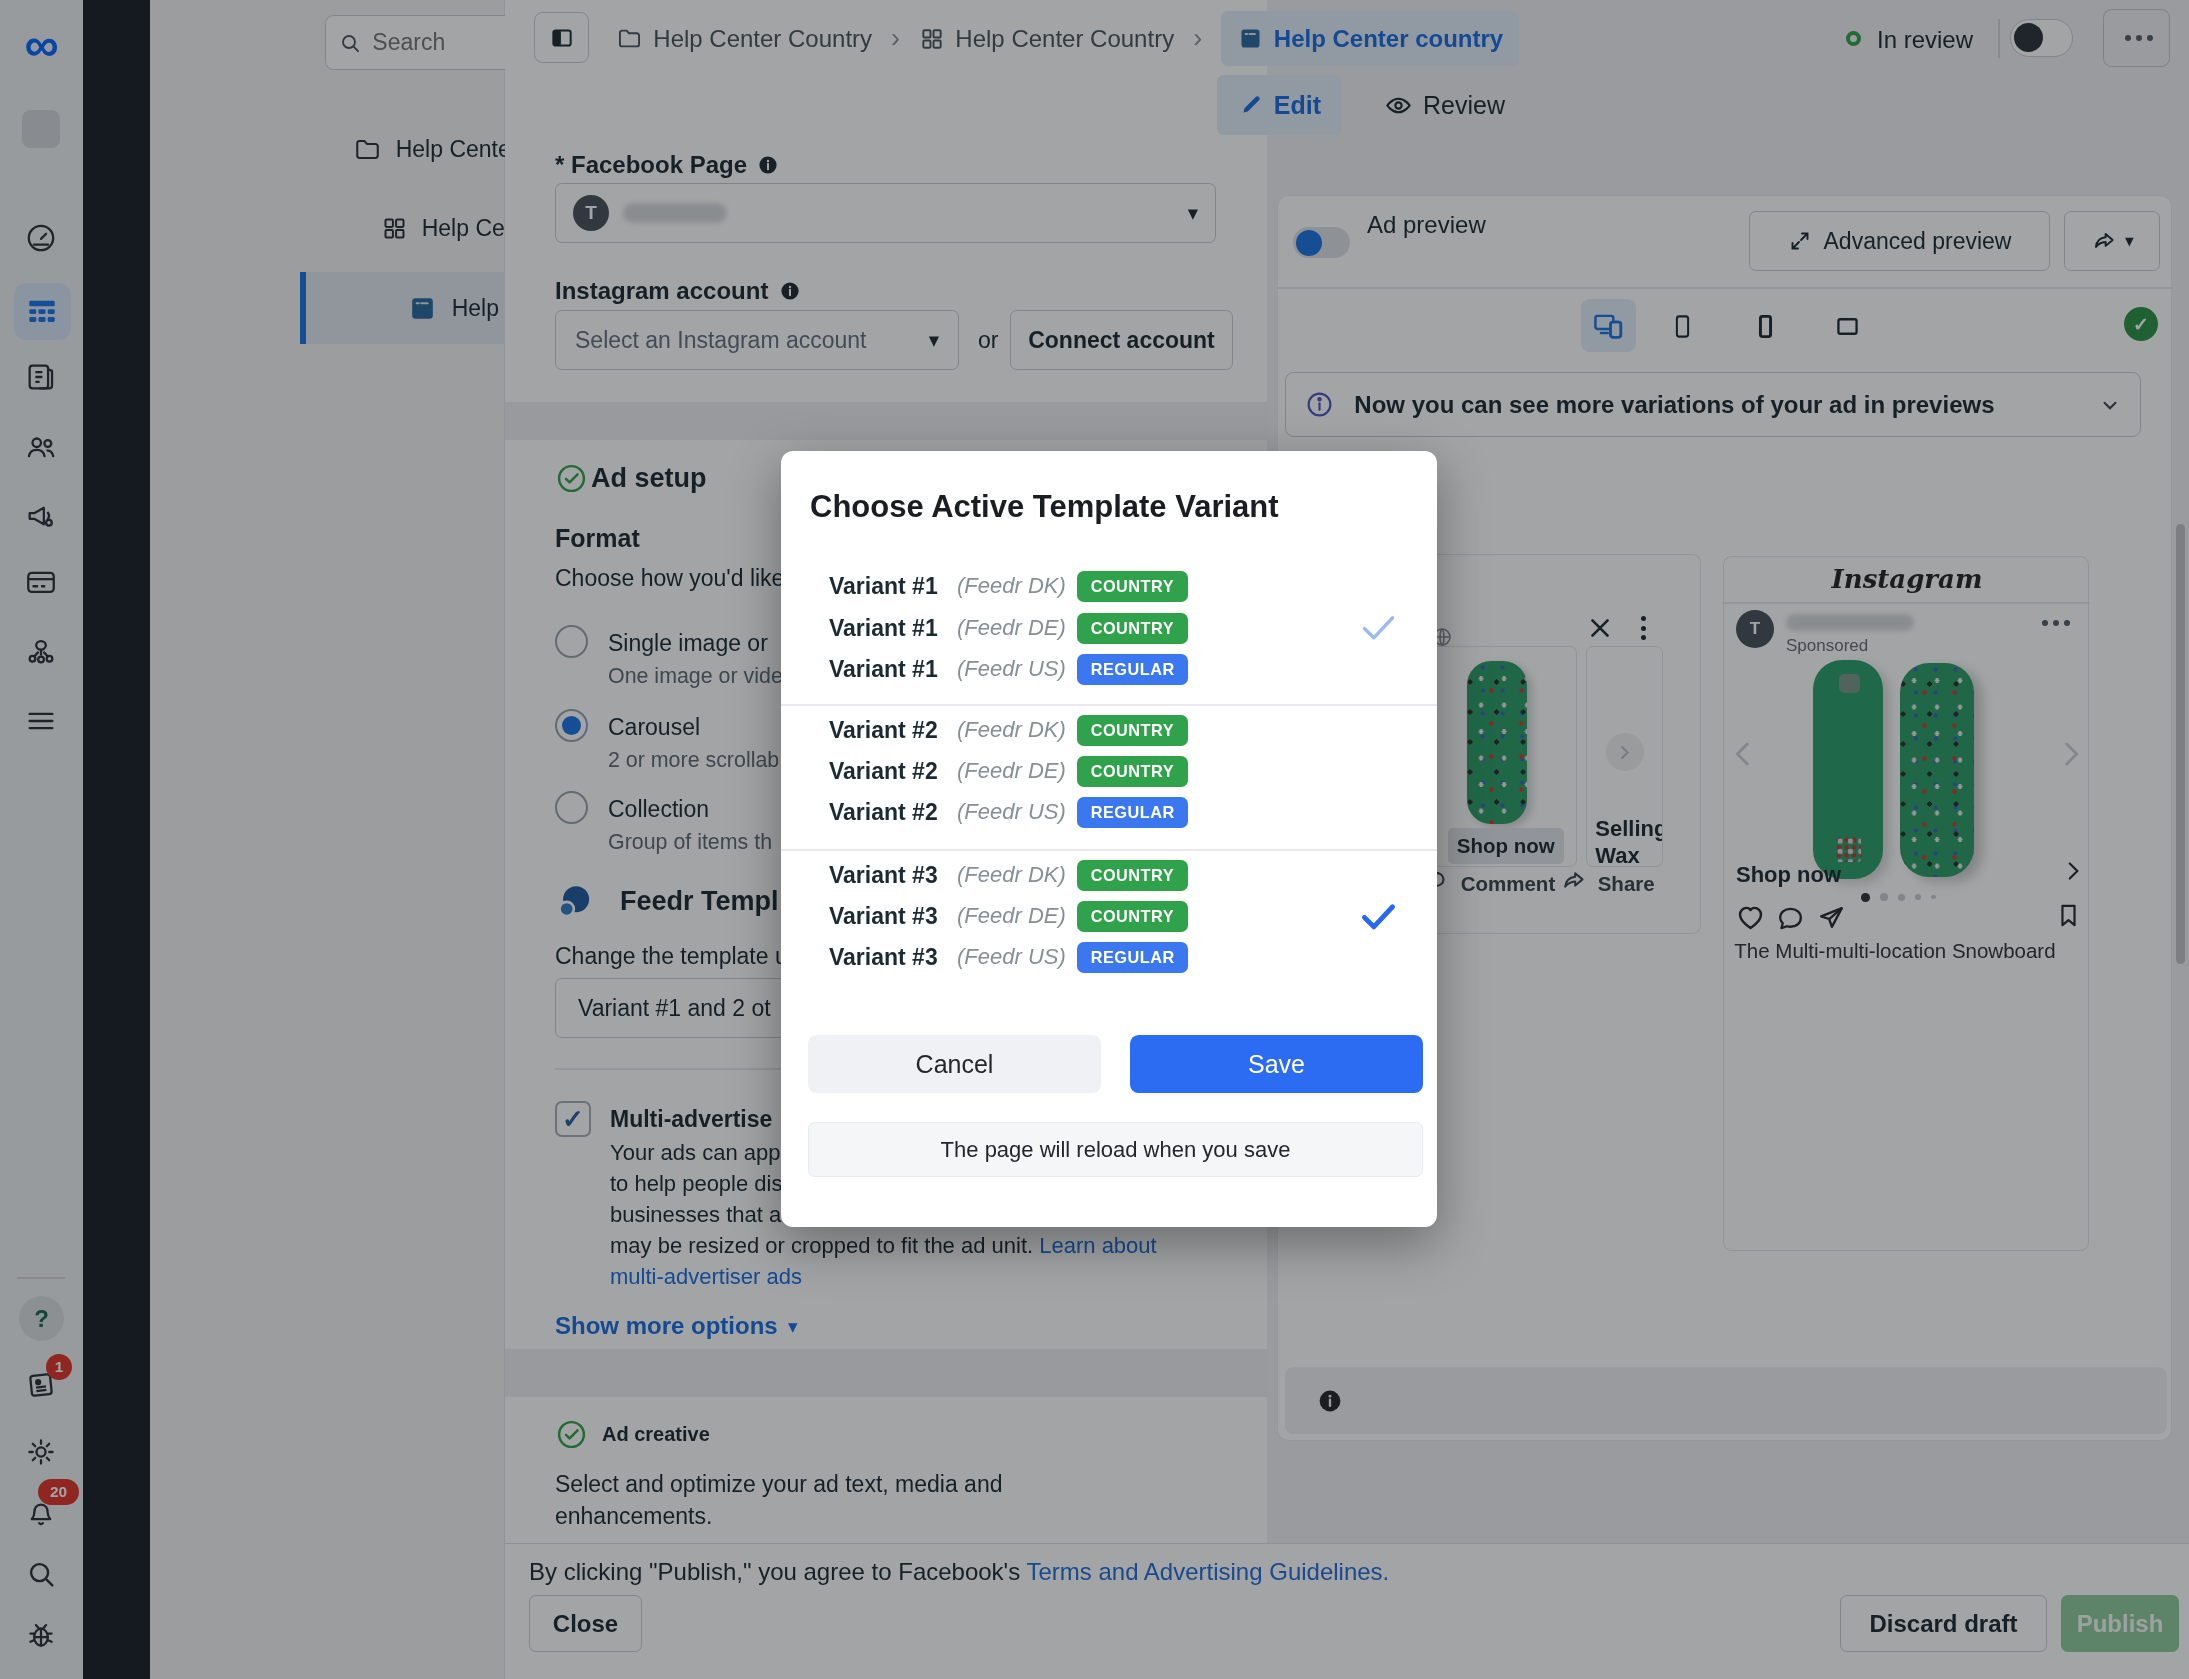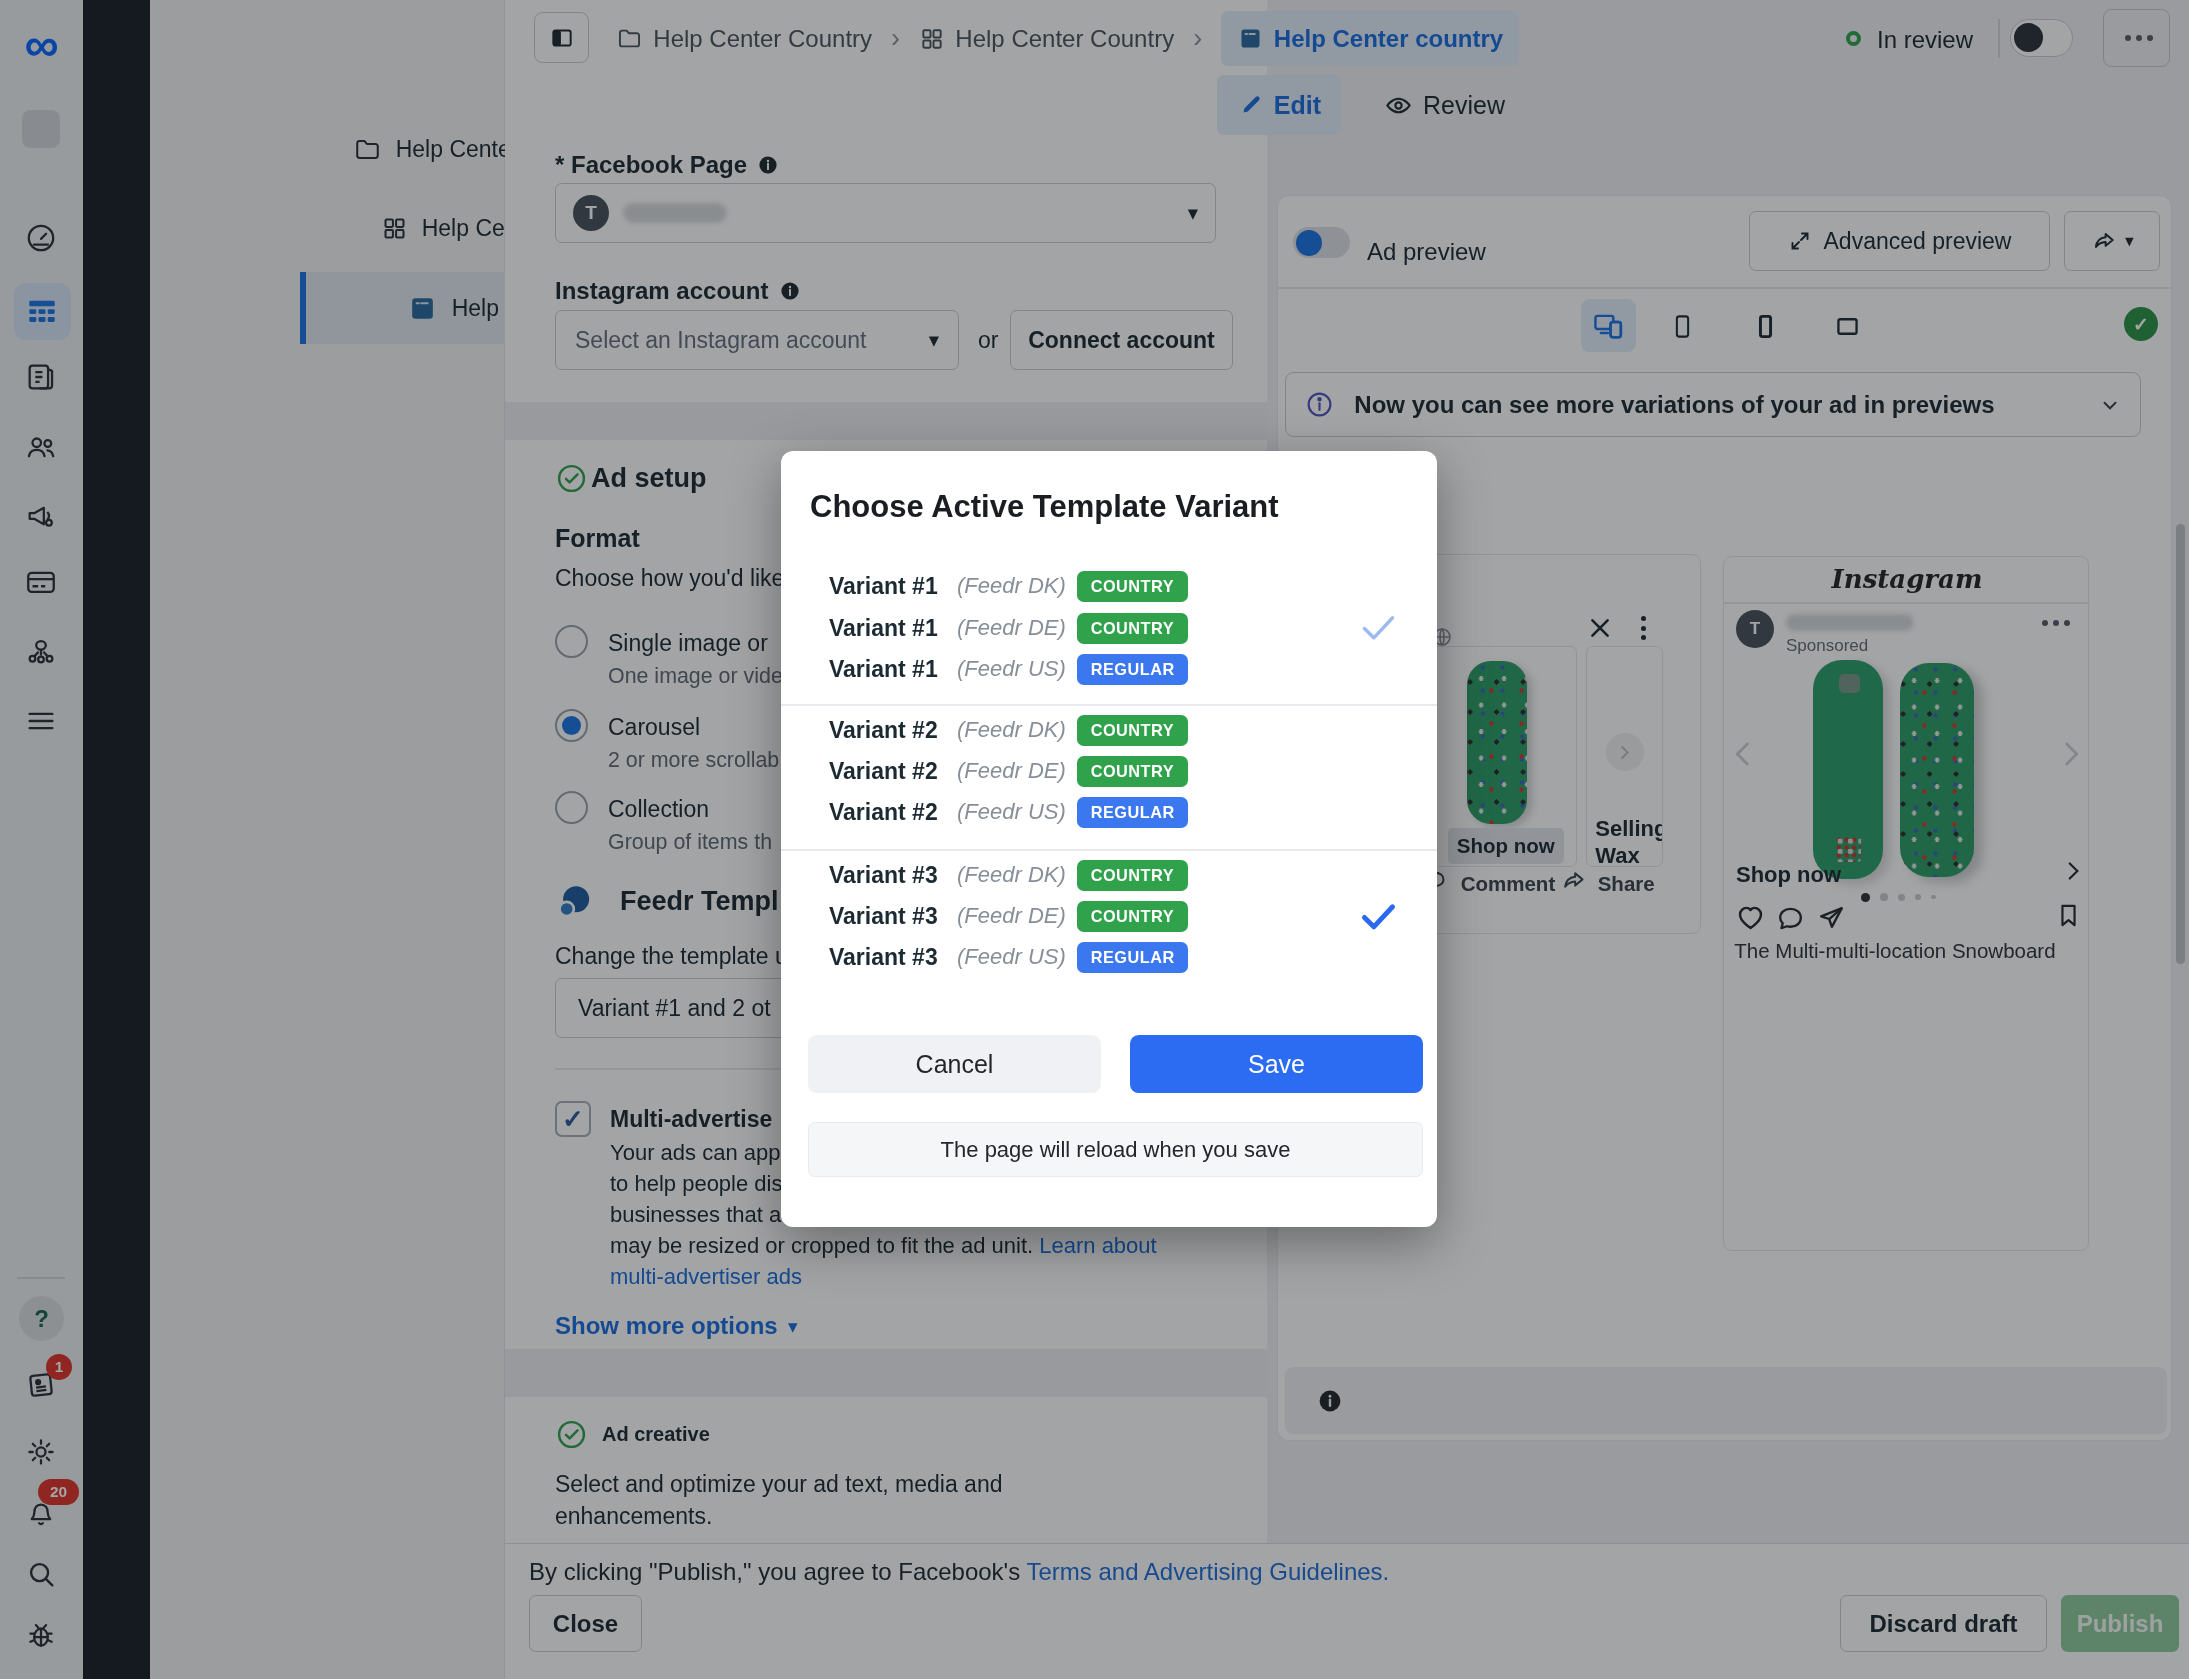--- a/index.html
+++ b/index.html
@@ -180,20 +180,29 @@
         </svg>
     </div>
     <div class="abs railbtn" style="left:113px;top:863px;width:36px;height:36px;border-radius:50%;background:#3e4552;color:#e8eaee">
       <svg width="17" height="17" viewBox="0 0 24 24" fill="none" stroke="currentColor" stroke-width="2.4" stroke-linecap="round">
           <path d="M9 5l7 7-7 7"></path>
         </svg>
     </div>
   </aside>
 
   <aside class="abs tree">
+    <div class="abs flex" style="left:175px;top:15.4px;width:308px;height:55px;background:#fff;border:1.7px solid #c9cdd3;border-radius:8.6px;padding:0 12px">
+      <span class="ic" style="color:#49535d">
+        <svg width="24" height="24" viewBox="0 0 24 24" fill="none" stroke="currentColor" stroke-width="1.8" stroke-linecap="round">
+            <circle cx="11" cy="11" r="6"></circle>
+            <path d="M15.6 15.6L20 20"></path>
+          </svg>
+        </span>
+      <input style="border: 0px; outline: 0px; background: transparent; font: 23px &quot;Liberation Sans&quot;, sans-serif; color: rgb(60, 70, 80); margin-left: 10.3px; width: 240px;" placeholder="Search">
+    </div>
 
     <div class="abs flex" style="left:150px;top:120px;width:355px;height:58px">
       <span class="ic" style="margin-left:53px;color:#2a3139">
         <svg width="29" height="29" viewBox="0 0 24 24" fill="none" stroke="currentColor" stroke-width="1.7" stroke-linejoin="round">
             <path d="M3.5 7a2 2 0 0 1 2-2h4l2 2.4h7a2 2 0 0 1 2 2V17a2 2 0 0 1-2 2h-13a2 2 0 0 1-2-2V7z"></path>
           </svg>
         </span>
       <span style="margin-left:13.7px;font-size:23px">Help Center ...</span>
       <span class="dotsh flex" style="position:absolute;left:292px">
           <span></span>
@@ -409,21 +418,21 @@
         <span></span>
         <span></span>
         <span></span>
       </span>
   </span>
 
   <section class="abs" style="left:1277px;top:195px;width:895px;height:1246px;background:#fff;border-radius:12px;border:0.9px solid #e8eaed">
     <span class="abs" style="left:15.4px;top:31px;width:57px;height:31px;border-radius:15.4px;background:#dde1e6">
       <span class="abs" style="left:2.6px;top:2.6px;width:26px;height:26px;border-radius:50%;background:#1b74e4"></span>
     </span>
-    <span class="abs nw" style="left:89px;top:42px;font-size:24px">Ad preview</span>
+    <span class="abs nw" style="left:89px;top:15px;font-size:24px">Ad preview</span>
     <div class="abs obtn" style="left:471px;top:15.4px;width:301px;height:60px;font-size:23px;font-weight:400">
       <span class="ic" style="margin-right:12px">
         <svg width="24" height="24" viewBox="0 0 24 24" fill="none" stroke="#1c2b33" stroke-width="1.9" stroke-linecap="round">
             <path d="M14 4.5h5.5V10M19.5 4.5L13 11M10 19.5H4.5V14M4.5 19.5L11 13"></path>
           </svg>
         </span>
       <span>Advanced preview</span>
     </div>
     <div class="abs obtn" style="left:786px;top:15.4px;width:96px;height:60px">
       <span class="ic">

